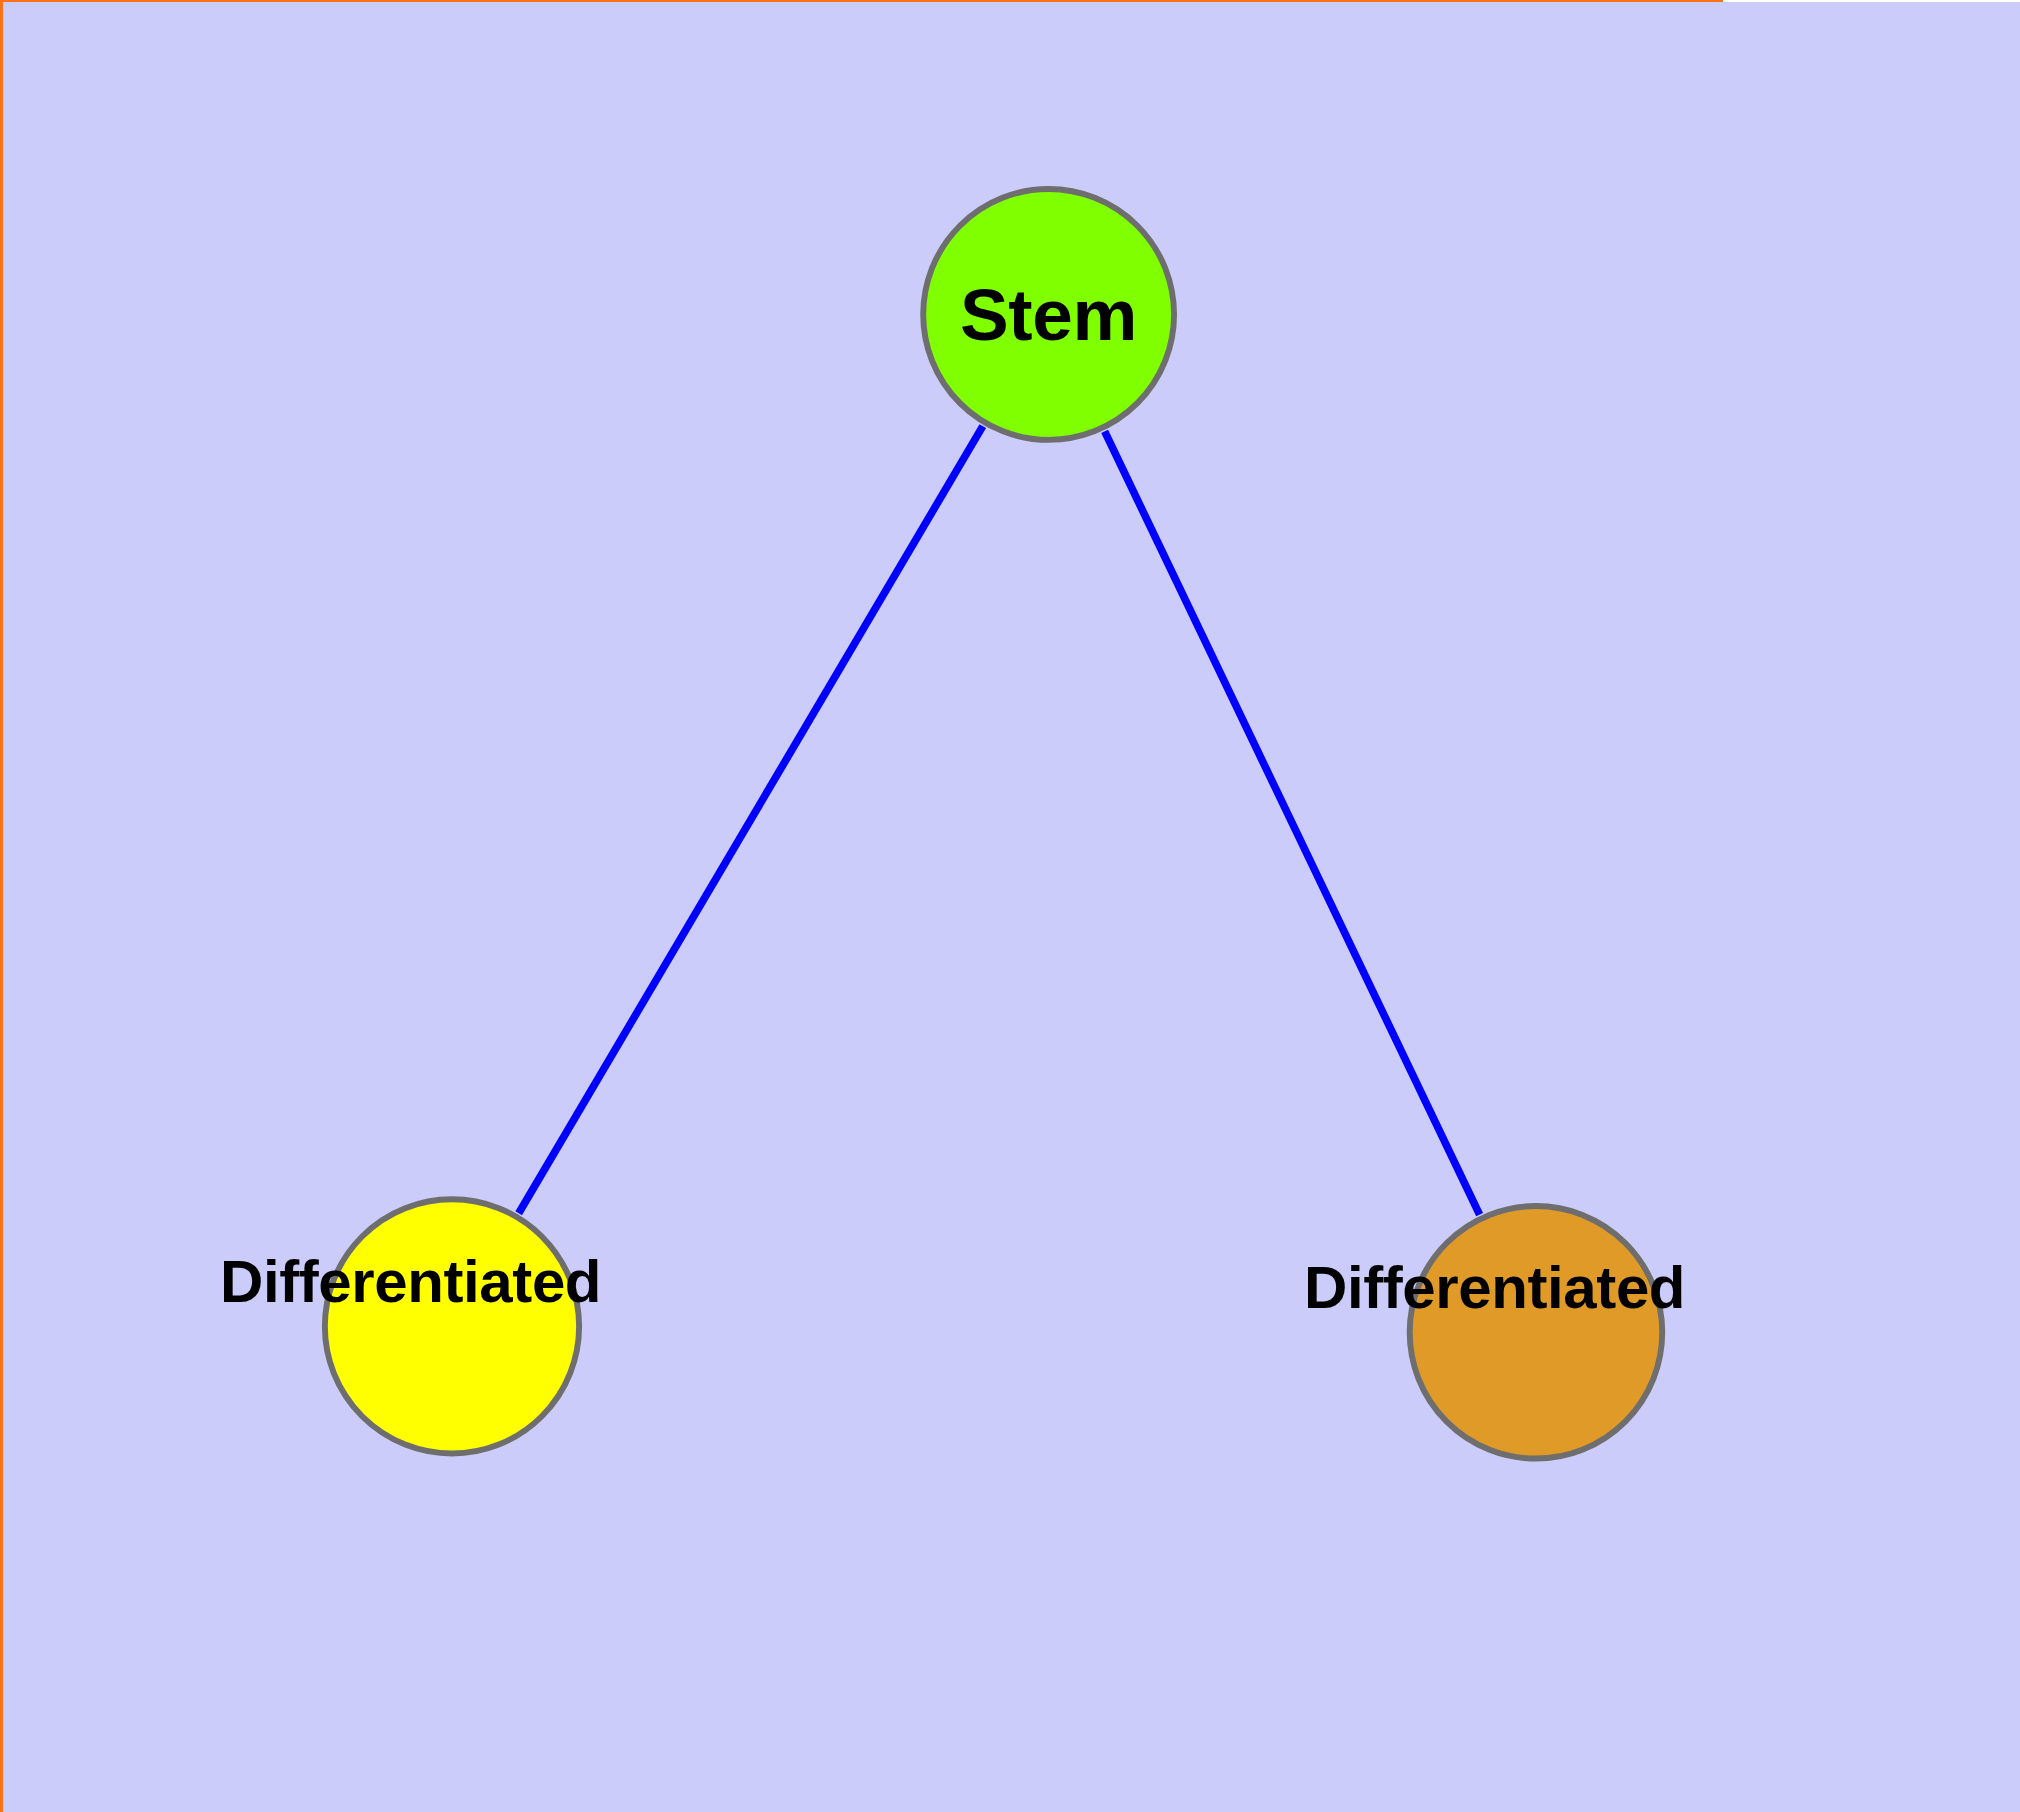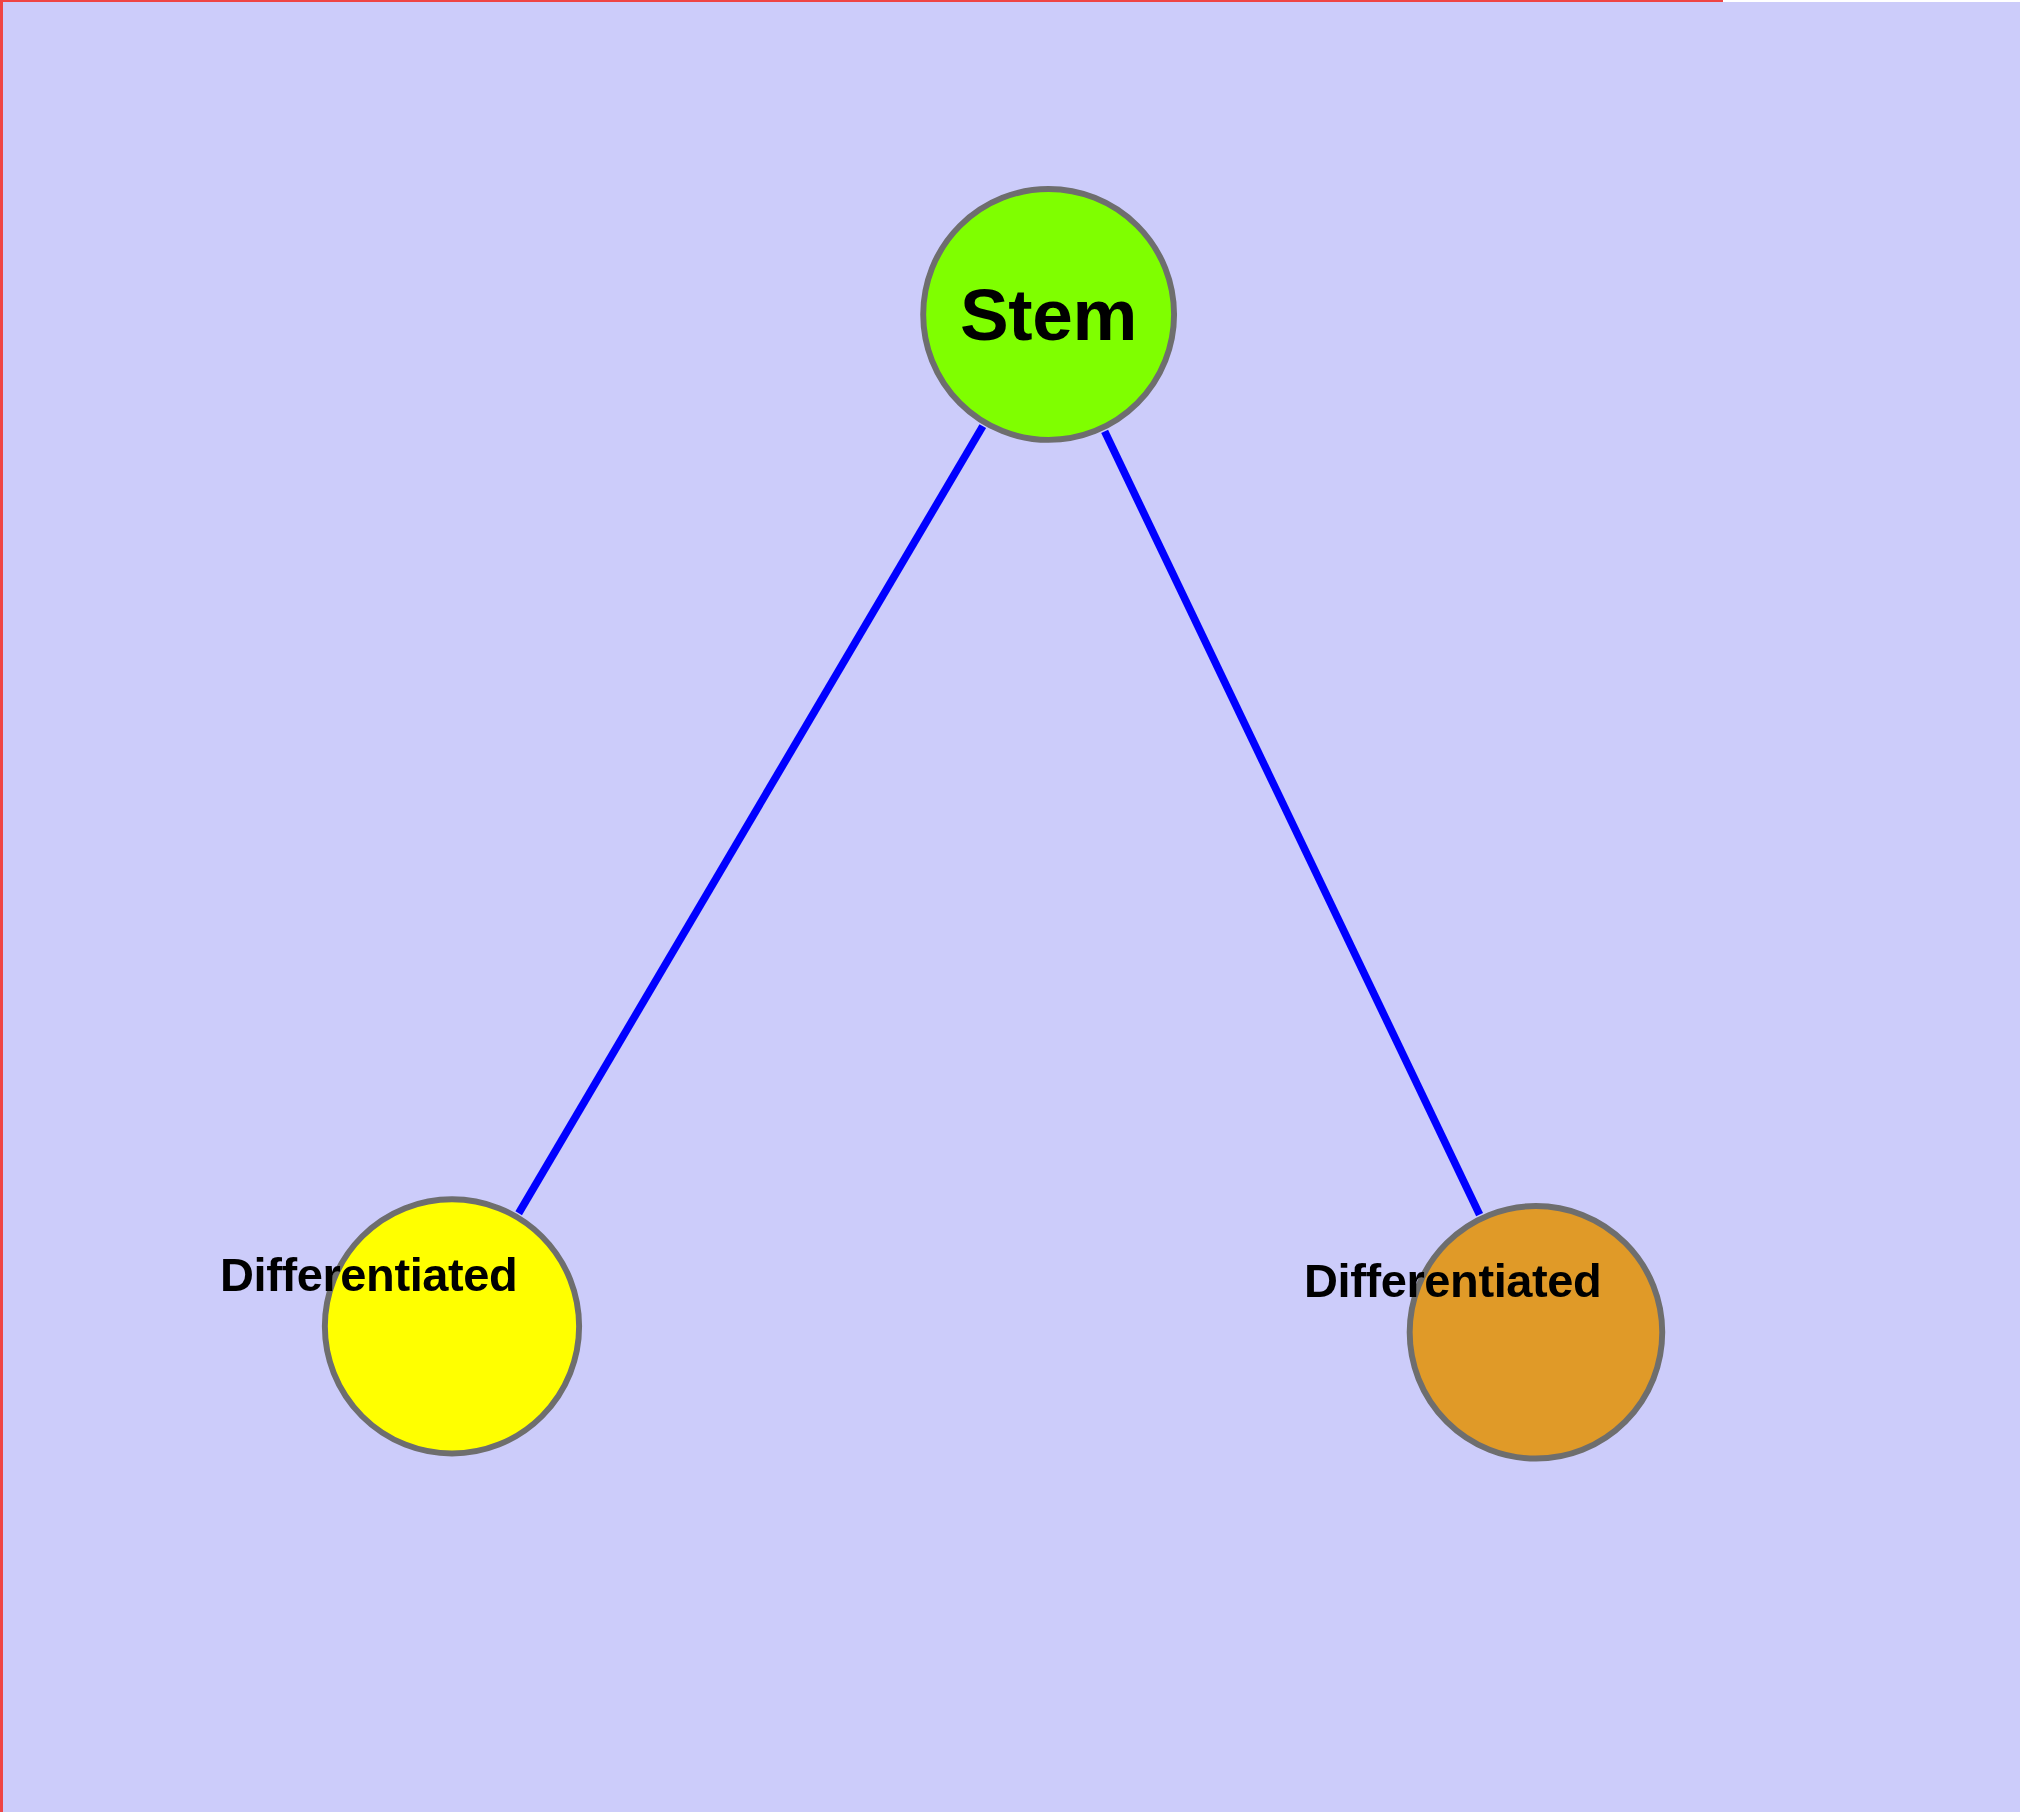--- a/index.html
+++ b/index.html
@@ -11,21 +11,21 @@
   body {
     width: 2021px;
     height: 1812px;
     overflow: hidden;
     font-family: "Liberation Sans", "DejaVu Sans", sans-serif;
   }
   #canvas {
     position: relative;
     width: 1723px;
     height: 1812px;
-    background: #ef4444;
+    background: #f97316;
     box-sizing: border-box;
   }
   #plot-background {
     position: absolute;
     left: 2.5px;
     top: 1.7px;
     width: 2018px;
     height: 1810px;
     background: #ccccfa;
   }
@@ -43,21 +43,21 @@
     font-weight: bold;
     line-height: 1.04;
     white-space: pre;
     pointer-events: none;
     letter-spacing: -0.4px;
   }
   .node-label.root {
     font-size: 73px;
   }
   .node-label.leaf {
-    font-size: 47px;
+    font-size: 60px;
   }
 </style>
 </head>
 <body>
 
 <div id="canvas">
 
   <div id="plot-background"></div>
 
   <svg id="graph-svg" viewBox="0 0 2384 2138" xmlns="http://www.w3.org/2000/svg">

